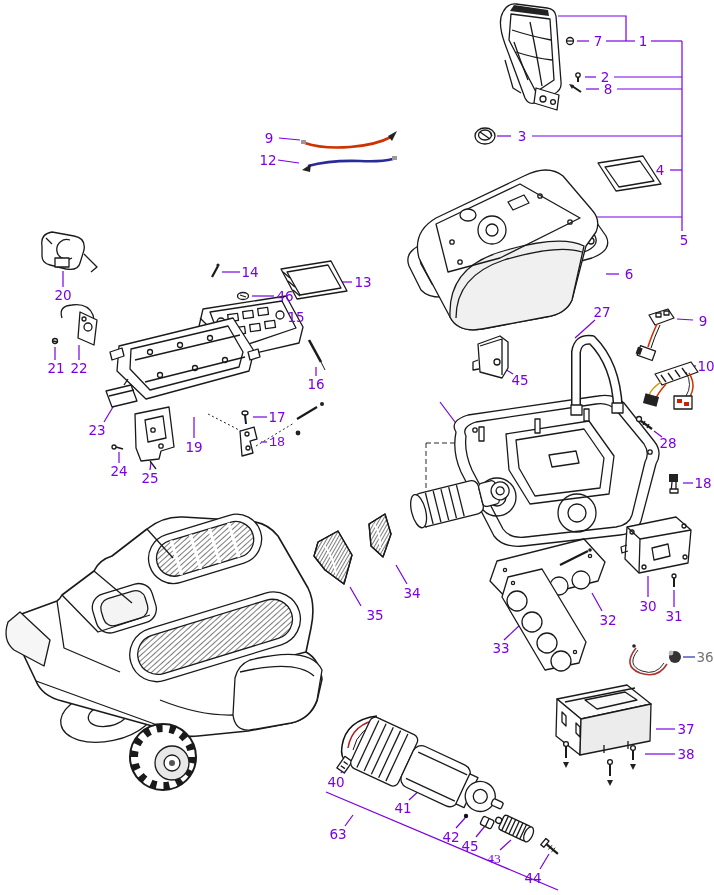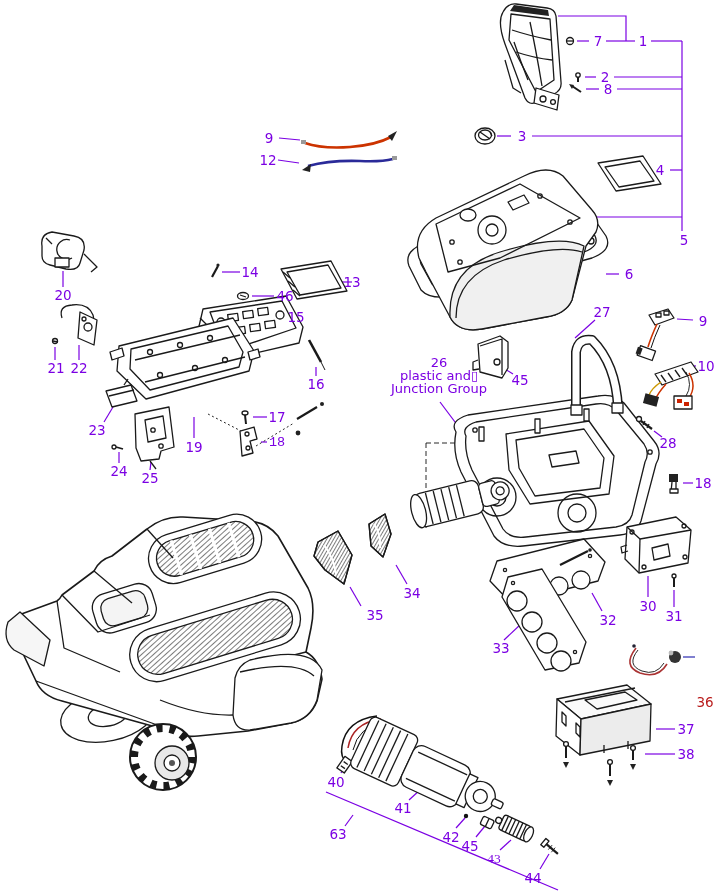--- a/index.html
+++ b/index.html
@@ -569,21 +569,21 @@
       <span class="callout" style="left: 643px; top: 41px; color: rgb(123, 0, 227);">1</span>
       <span class="callout" style="left: 605px; top: 77px; color: rgb(123, 0, 227);">2</span>
       <span class="callout" style="left: 608px; top: 89px; color: rgb(123, 0, 227);">8</span>
       <span class="callout" style="left: 522px; top: 136px; color: rgb(123, 0, 227);">3</span>
       <span class="callout" style="left: 660px; top: 170px; color: rgb(123, 0, 227);">4</span>
       <span class="callout" style="left: 684px; top: 240px; color: rgb(123, 0, 227);">5</span>
       <span class="callout" style="left: 629px; top: 274px; color: rgb(123, 0, 227);">6</span>
       <span class="callout" style="left: 269px; top: 138px; color: rgb(123, 0, 227);">9</span>
       <span class="callout" style="left: 268px; top: 160px; color: rgb(123, 0, 227);">12</span>
       <span class="callout" style="left: 250px; top: 272px; color: rgb(123, 0, 227);">14</span>
-      <span class="callout" style="left: 352px; top: 282px; color: rgb(123, 0, 227);">13</span>
+      <span class="callout" style="left: 363px; top: 282px; color: rgb(123, 0, 227);">13</span>
       <span class="callout" style="left: 285px; top: 296px; color: rgb(123, 0, 227);">46</span>
       <span class="callout" style="left: 296px; top: 317px; color: rgb(123, 0, 227);">15</span>
       <span class="callout" style="left: 63px; top: 295px; color: rgb(123, 0, 227);">20</span>
       <span class="callout" style="left: 56px; top: 368px; color: rgb(123, 0, 227);">21</span>
       <span class="callout" style="left: 79px; top: 368px; color: rgb(123, 0, 227);">22</span>
       <span class="callout" style="left: 316px; top: 384px; color: rgb(123, 0, 227);">16</span>
       <span class="callout" style="left: 97px; top: 430px; color: rgb(123, 0, 227);">23</span>
       <span class="callout" style="left: 194px; top: 447px; color: rgb(123, 0, 227);">19</span>
       <span class="callout" style="left: 277px; top: 417px; color: rgb(123, 0, 227);">17</span>
       <span class="callout" style="left: 277px; top: 442px; color: rgb(123, 0, 227); font-family: Liberation Mono, monospace;">18</span>
@@ -594,31 +594,26 @@
       <span class="callout" style="left: 706px; top: 366px; color: rgb(123, 0, 227);">10</span>
       <span class="callout" style="left: 520px; top: 380px; color: rgb(123, 0, 227);">45</span>
       <span class="callout" style="left: 668px; top: 443px; color: rgb(123, 0, 227);">28</span>
       <span class="callout" style="left: 703px; top: 483px; color: rgb(123, 0, 227);">18</span>
       <span class="callout" style="left: 412px; top: 593px; color: rgb(123, 0, 227);">34</span>
       <span class="callout" style="left: 367px; top: 615px; color: rgb(123, 0, 227); margin-left: 8px;">35</span>
       <span class="callout" style="left: 648px; top: 606px; color: rgb(123, 0, 227);">30</span>
       <span class="callout" style="left: 674px; top: 616px; color: rgb(123, 0, 227);">31</span>
       <span class="callout" style="left: 608px; top: 620px; color: rgb(123, 0, 227);">32</span>
       <span class="callout" style="left: 501px; top: 648px; color: rgb(123, 0, 227);">33</span>
-      <span class="callout" style="left: 705px; top: 657px; color: #b91c1c; margin-top: 45px;">36</span>
+      <span class="callout" style="left: 705px; top: 657px; color: #737373;">36</span>
       <span class="callout" style="left: 686px; top: 729px; color: rgb(123, 0, 227);">37</span>
       <span class="callout" style="left: 686px; top: 754px; color: rgb(123, 0, 227);">38</span>
       <span class="callout" style="left: 336px; top: 782px; color: rgb(123, 0, 227); text-align: right;">40</span>
       <span class="callout" style="left: 338px; top: 834px; color: rgb(123, 0, 227);">63</span>
       <span class="callout" style="left: 403px; top: 808px; color: rgb(123, 0, 227);">41</span>
       <span class="callout" style="left: 451px; top: 837px; color: rgb(123, 0, 227);">42</span>
       <span class="callout" style="left: 470px; top: 846px; color: rgb(123, 0, 227);">45</span>
       <span class="callout" style="left: 494px; top: 859px; color: rgb(123, 0, 227); font-family: Liberation Serif, serif;">43</span>
       <span class="callout" style="left: 533px; top: 878px; color: rgb(123, 0, 227);">44</span>
     </div>
 
-<div class="note" style="color: rgb(123, 0, 227);">
-  <div>26</div>
-  <div>plastic and▯</div>
-  <div>Junction Group</div>
+
 </div>
 
-</div>
-
 </body></html>

